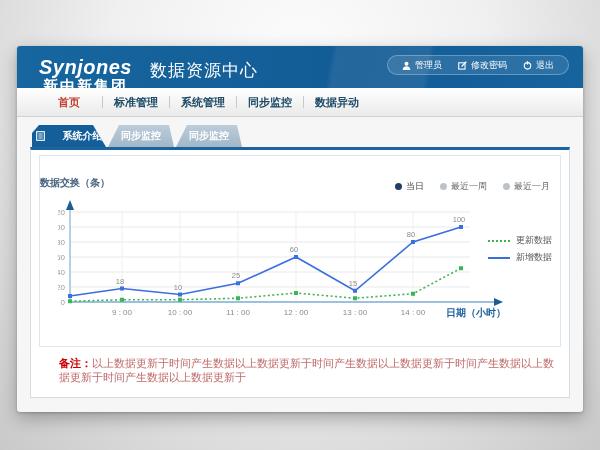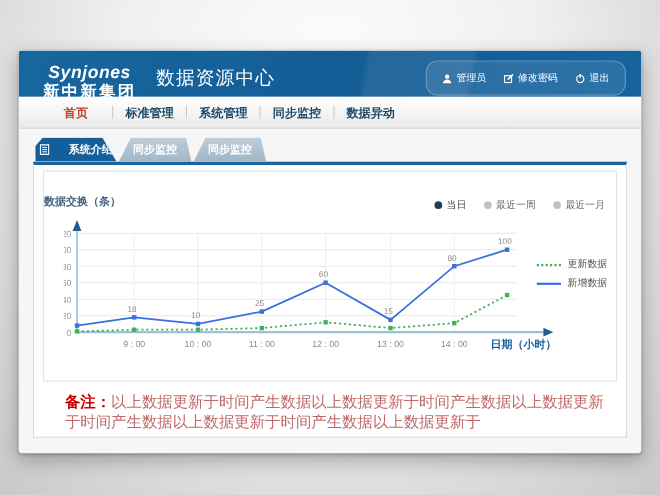--- a/index.html
+++ b/index.html
@@ -17,25 +17,25 @@
   }
   
   .hdr {
     position:absolute; top:0; left:0; right:0; height:42px;
     background:
       linear-gradient(100deg, rgba(255,255,255,0) 55%, rgba(255,255,255,.07) 56%, rgba(255,255,255,.07) 72%, rgba(255,255,255,0) 73%),
       linear-gradient(100deg, #17669f 0%, #135c96 60%, #16639e 100%);
     display:flex; align-items:center; color:#fff;
   }
   .logo { margin-left:22px; text-align:center; line-height:1.05; }
-  .logo .l1 { font-size:16px; font-weight:bold; font-style:italic; letter-spacing:.5px;margin-top:17px; }
+  .logo .l1 { font-size:20px; font-weight:bold; font-style:italic; letter-spacing:.5px;margin-top:17px; }
   .logo .l2 { font-size:15px; font-weight:bold; letter-spacing:2px; }
   .hdr-title { margin-left:18px; font-size:17px; letter-spacing:1px; padding-top:6px; }
   .user-pill {
-    position:absolute; right:14px; top:9px; height:32px;
+    position:absolute; right:14px; top:9px; height:20px;
     display:flex; align-items:center; gap:16px;
     background:rgba(255,255,255,.10); border:1px solid rgba(255,255,255,.28);
     border-radius:11px; padding:0 14px; font-size:9px;
   }
   .user-item { display:flex; align-items:center; gap:4px; cursor:pointer; white-space:nowrap; }
   .user-item svg { display:block; }
   
   .nav {
     position:absolute; top:42px; left:0; right:0; height:29px;
     background:linear-gradient(#ffffff, #eaeaea);
@@ -75,21 +75,21 @@
   .dot { width:7px; height:7px; border-radius:50%; background:#bcc2c9; }
   .radio.sel .dot { background:#1e3f63; }
   .radio.sel { color:#444; }
   .ylabel { position:absolute; left:0; top:20px; font-size:10px; font-weight:bold; color:#45647f; }
   .chart-svg { position:absolute; left:18px; top:38px; }
   .legend { position:absolute; left:448px; top:76px; font-size:9px; color:#555; }
   .lg-row { display:flex; align-items:center; gap:6px; height:17px; }
   .sw-solid { width:22px; height:0; border-top:2px solid #3a6fdf; }
   .sw-dotted { width:22px; height:0; border-top:2px dotted #3cb554; }
   
-  .note { position:absolute; top:206px; left:28px; right:12px; font-size:14px; line-height:1.3; }
+  .note { position:absolute; top:206px; left:28px; right:12px; font-size:11px; line-height:1.3; }
   .note .nl { color:#cc0000; font-weight:bold; }
   .note .nt { color:#c06a6a; }
 </style>
 </head>
 <body>
 
 <div class="window">
 
   <div class="hdr">
     <div class="logo">

